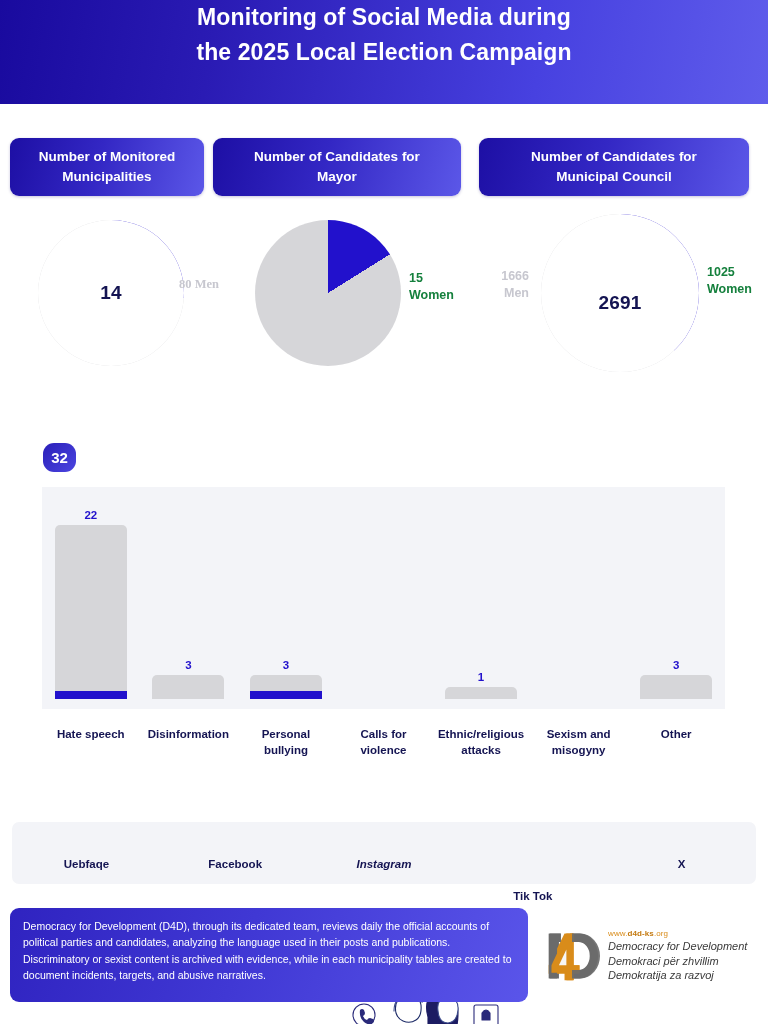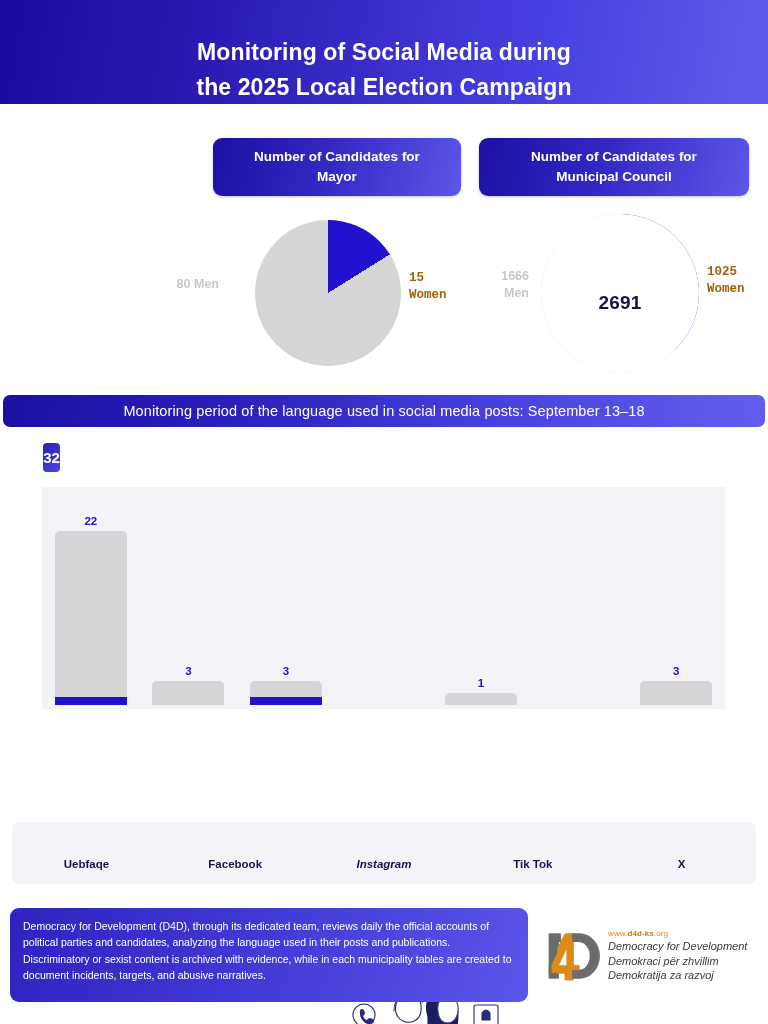--- a/index.html
+++ b/index.html
@@ -18,21 +18,21 @@
     height: 1024px;
     background: #ffffff;
   }
 
   
   .header {
     position: absolute;
     left: 0; top: 0;
     width: 768px; height: 104px;
     background: linear-gradient(100deg, #190a9e 0%, #2a1bb4 28%, #4741e0 70%, #5f5ceb 100%);
-    display: flex; align-items: flex-end; justify-content: center;
+    display: flex; align-items: flex-start; justify-content: center;
   }
   .header-title {
     color: #ffffff;
     font-size: 23px;
     font-weight: bold;
     line-height: 1.5;
     text-align: center;
     letter-spacing: 0.1px;
     white-space: pre-line;
   }
@@ -86,21 +86,21 @@
   }
 
   .side-label {
     position: absolute;
     font-size: 12.5px;
     font-weight: bold;
     line-height: 1.35;
     white-space: pre-line;
   }
   .side-label.men   { color: #c7c7cf; text-align: right; }
-  .side-label.women { color: #a16207; text-align: left; font-family: Liberation Mono, monospace; }
+  .side-label.women { color: #15803d; text-align: left; }
 
   
   .d0-chart { left: 28px;  top: 0;  width: 146px; height: 146px; }
   .d0-hole  { left: 28px;  top: 0;  width: 146px; height: 146px; }
   .d0-num   { font-size: 19px; }
   
   .d1-chart { left: 42px;  top: 0;  width: 146px; height: 146px; }
   .d1-num   { font-size: 19px; }
   
   .d2-chart { left: 62px;  top: -6px; width: 158px; height: 158px; }
@@ -119,22 +119,22 @@
     letter-spacing: 0.1px;
   }
 
   
   .count-row {
     position: absolute;
     left: 43px; top: 443px;
     display: flex; align-items: center; gap: 12px;
   }
   .count-badge {
-    width: 17px; height: 29px;
-    border-radius: 4px;
+    width: 33px; height: 29px;
+    border-radius: 11px;
     background: linear-gradient(135deg, #2a1fb9 0%, #4b45e0 100%);
     color: #ffffff;
     font-size: 15px; font-weight: bold;
     display: flex; align-items: center; justify-content: center;
   }
   .count-text {
     color: #141452;
     font-size: 15px;
     font-weight: bold;
     letter-spacing: 0.05px;
@@ -147,21 +147,21 @@
     width: 683px; height: 222px;
     background: #f3f4f8;
   }
   .bars {
     position: absolute;
     left: 0; bottom: 0;
     width: 683px; height: 222px;
   }
   .bar-col {
     position: absolute;
-    bottom: 4px;
+    bottom: 10px;
     display: flex; flex-direction: column; justify-content: flex-end;
     align-items: center;
   }
   .bar-stack {
     width: 100%;
     display: flex; flex-direction: column; justify-content: flex-end;
     border-radius: 5px 5px 0 0;
     overflow: hidden;
   }
   .seg-men   { background: #d6d6d9; width: 100%; }
@@ -267,26 +267,38 @@
 
 <div class="page">
 
   <div class="header">
     <div class="header-title">Monitoring of Social Media during
 the 2025 Local Election Campaign</div>
   </div>
 
   <div class="stats-row">
 
+    <div class="stat-card c0">
+      <div class="stat-head">Number of Monitored
+Municipalities</div>
+      <div class="donut-wrap">
+        <div class="donut d0-chart" style="background: conic-gradient(#2211cc 0deg 94deg, #d6d6d9 94deg 360deg);"></div>
+        <div class="donut-hole d0-hole">
+          <div class="donut-hole" style="position:relative;width:72px;height:72px;">
+            <span class="donut-center d0-num">14</span>
+          </div>
+        </div>
+      </div>
+    </div>
 
     <div class="stat-card c1">
       <div class="stat-head">Number of Candidates for
 Mayor</div>
       <div class="donut-wrap">
-        <div class="side-label men" style="left:-58px; top:56px; width:64px;">80 Men</div>
+        <div class="side-label men" style="left:-58px; top:56px; width:64px;font-family:Liberation Serif, serif;">80 Men</div>
         <div class="donut d1-chart" style="background: conic-gradient(#2211cc 0deg 58deg, #d6d6d9 58deg 360deg);"></div>
         <div class="side-label women" style="left:196px; top:50px; width:62px;">15
 Women</div>
       </div>
     </div>
 
     <div class="stat-card c2">
       <div class="stat-head">Number of Candidates for
 Municipal Council</div>
       <div class="donut-wrap">
@@ -297,23 +309,20 @@
           <div class="donut-hole" style="position:relative;width:78px;height:78px;">
             <span class="donut-center d2-num">2691</span>
           </div>
         </div>
         <div class="side-label women" style="left:228px; top:44px; width:64px;">1025
 Women</div>
       </div>
     </div>
   </div>
 
-  <div class="period-banner">
-    <span>Monitoring period of the language used in social media posts: September 13–18</span>
-  </div>
 
   <div class="count-row">
     <div class="count-badge">32</div>
   </div>
 
   <div class="chart-panel">
     <div class="bars" id="bars">
         <div class="bar-col" style="left: 12.7857px; width: 72px;">
           <div class="bar-value">22</div>
           <div class="bar-stack" style="height: 174.167px;">
@@ -396,27 +405,40 @@
 
         <path d="M146 100 L152 78 L186 78 L192 100 Z" fill="#fff" stroke="#3a4a8a"></path>
         <path d="M156 83 h22 v9 h-22 Z" stroke="#3a4a8a"></path>
         <path d="M140 103 L198 103 L194 98 L144 98 Z" fill="#fff" stroke="#3a4a8a"></path>
         <line x1="136" y1="104" x2="198" y2="104" stroke="#3a4a8a"></line>
       </g>
     </svg>
 
   </div>
 
+  <div class="cat-labels" id="cat-labels">
+      <div class="cat-label" style="left: 0px; width: 97.5714px;">Hate speech</div>
+      <div class="cat-label" style="left: 97.5714px; width: 97.5714px;">Disinformation</div>
+      <div class="cat-label" style="left: 195.143px; width: 97.5714px;">Personal
+bullying</div>
+      <div class="cat-label" style="left: 292.714px; width: 97.5714px;">Calls for
+violence</div>
+      <div class="cat-label" style="left: 390.286px; width: 97.5714px;">Ethnic/religious
+attacks</div>
+      <div class="cat-label" style="left: 487.857px; width: 97.5714px;">Sexism and
+misogyny</div>
+      <div class="cat-label" style="left: 585.429px; width: 97.5714px;">Other</div>
+    </div>
 
   <div class="platforms-panel"></div>
   <div class="platform-names" id="platform-names">
       <div class="platform-name" style="width: 148.8px;">Uebfaqe</div>
       <div class="platform-name" style="width: 148.8px;">Facebook</div>
       <div class="platform-name" style="width: 148.8px; font-style: italic;">Instagram</div>
-      <div class="platform-name" style="width: 148.8px;">Tik Tok</div>
+      <div class="platform-name" style="width: 148.8px; margin-top: 32px;">Tik Tok</div>
       <div class="platform-name" style="width: 148.8px;">X</div>
     </div>
 
   <div class="footer-note">
     <span>Democracy for Development (D4D), through its dedicated team, reviews daily the official accounts of political parties and candidates, analyzing the language used in their posts and publications. Discriminatory or sexist content is archived with evidence, while in each municipality tables are created to document incidents, targets, and abusive narratives.</span>
   </div>
 
   <div class="logo-block">
     <svg class="logo-mark" viewBox="0 0 60 56">
       <path d="M28 4 h10 a20 24 0 0 1 0 48 h-10 v-9 h9 a12 15 0 0 0 0 -30 h-9 Z" fill="#6b6b6b"></path>

